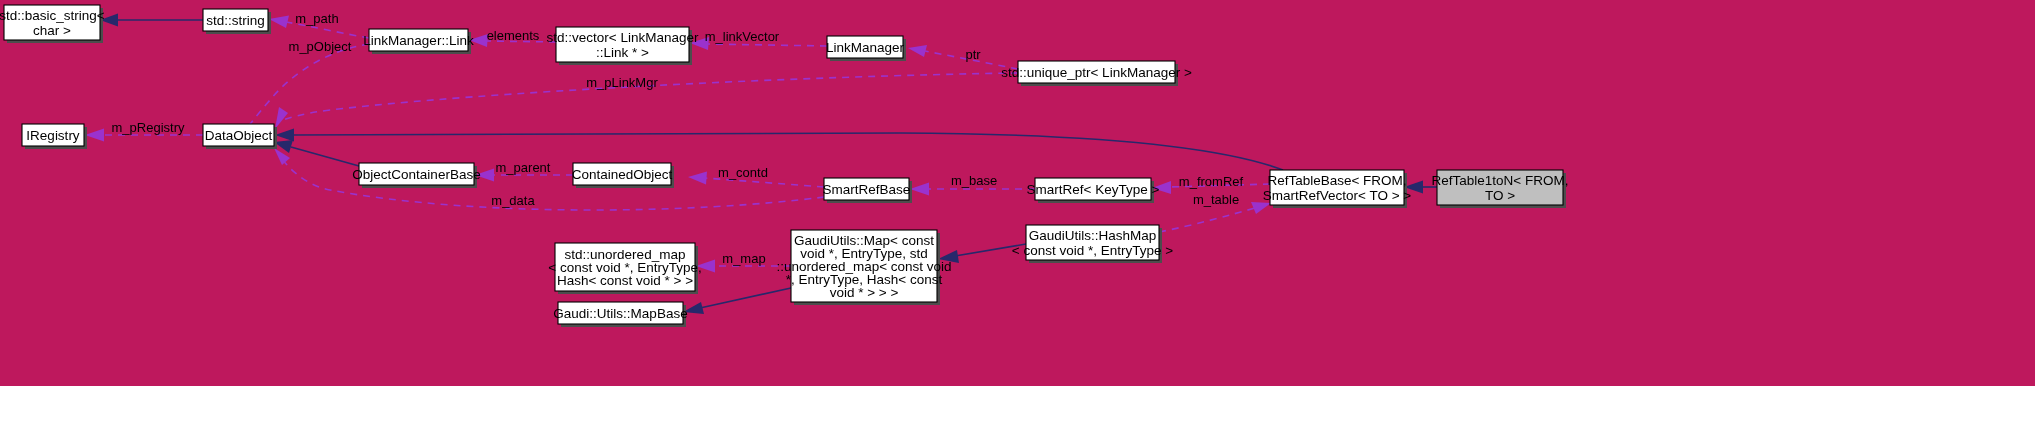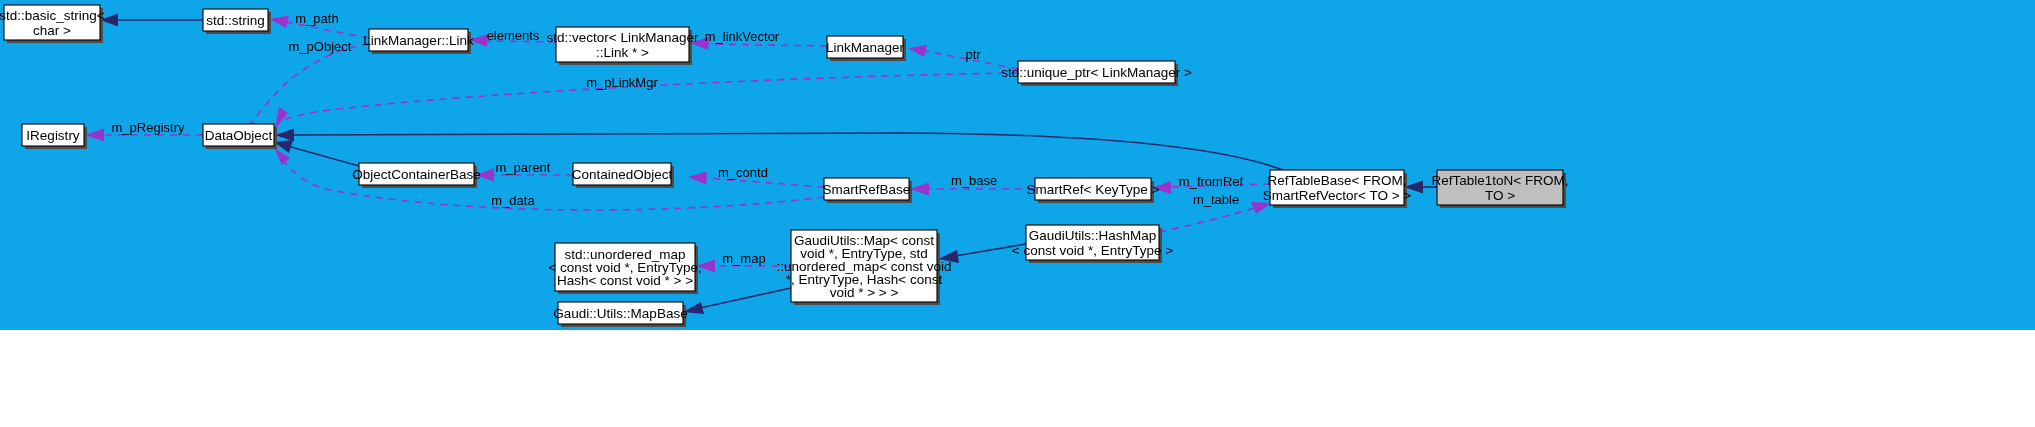--- a/index.html
+++ b/index.html
@@ -1,17 +1,17 @@
 <!DOCTYPE html>
 <html><head>
 <meta charset="utf-8">
 <style>
   html,body{margin:0;padding:0;background:#ffffff;}
   body{font-family:"Liberation Sans","DejaVu Sans",sans-serif;}
-  #diagram-root{position:relative;width:2035px;height:330px;overflow:hidden;background:#0ea5e9;}
+  #diagram-root{position:relative;width:2035px;height:386px;overflow:hidden;background:#be185d;}
   svg#graph{position:absolute;left:0;top:0;width:2035px;height:427px;display:block;}
   .node-rect{fill:#ffffff;stroke:#000000;stroke-width:1.1;}
   .node-rect.highlight{fill:#bfbfbf;}
   .node-shadow{fill:#4d4d4d;}
   .node-label{font-family:"Liberation Sans","DejaVu Sans",sans-serif;font-size:13.5px;fill:#000000;text-anchor:middle;dominant-baseline:middle;}
   .edge-inherit{fill:none;stroke:#27286b;stroke-width:1.6;}
   .edge-usage{fill:none;stroke:#9a32cd;stroke-width:1.6;stroke-dasharray:7,6;}
   .arrow-inherit{fill:#27286b;stroke:none;}
   .arrow-usage{fill:#9a32cd;stroke:none;}
   .edge-label{font-family:"Liberation Sans","DejaVu Sans",sans-serif;font-size:13px;fill:#000000;text-anchor:middle;dominant-baseline:middle;}

